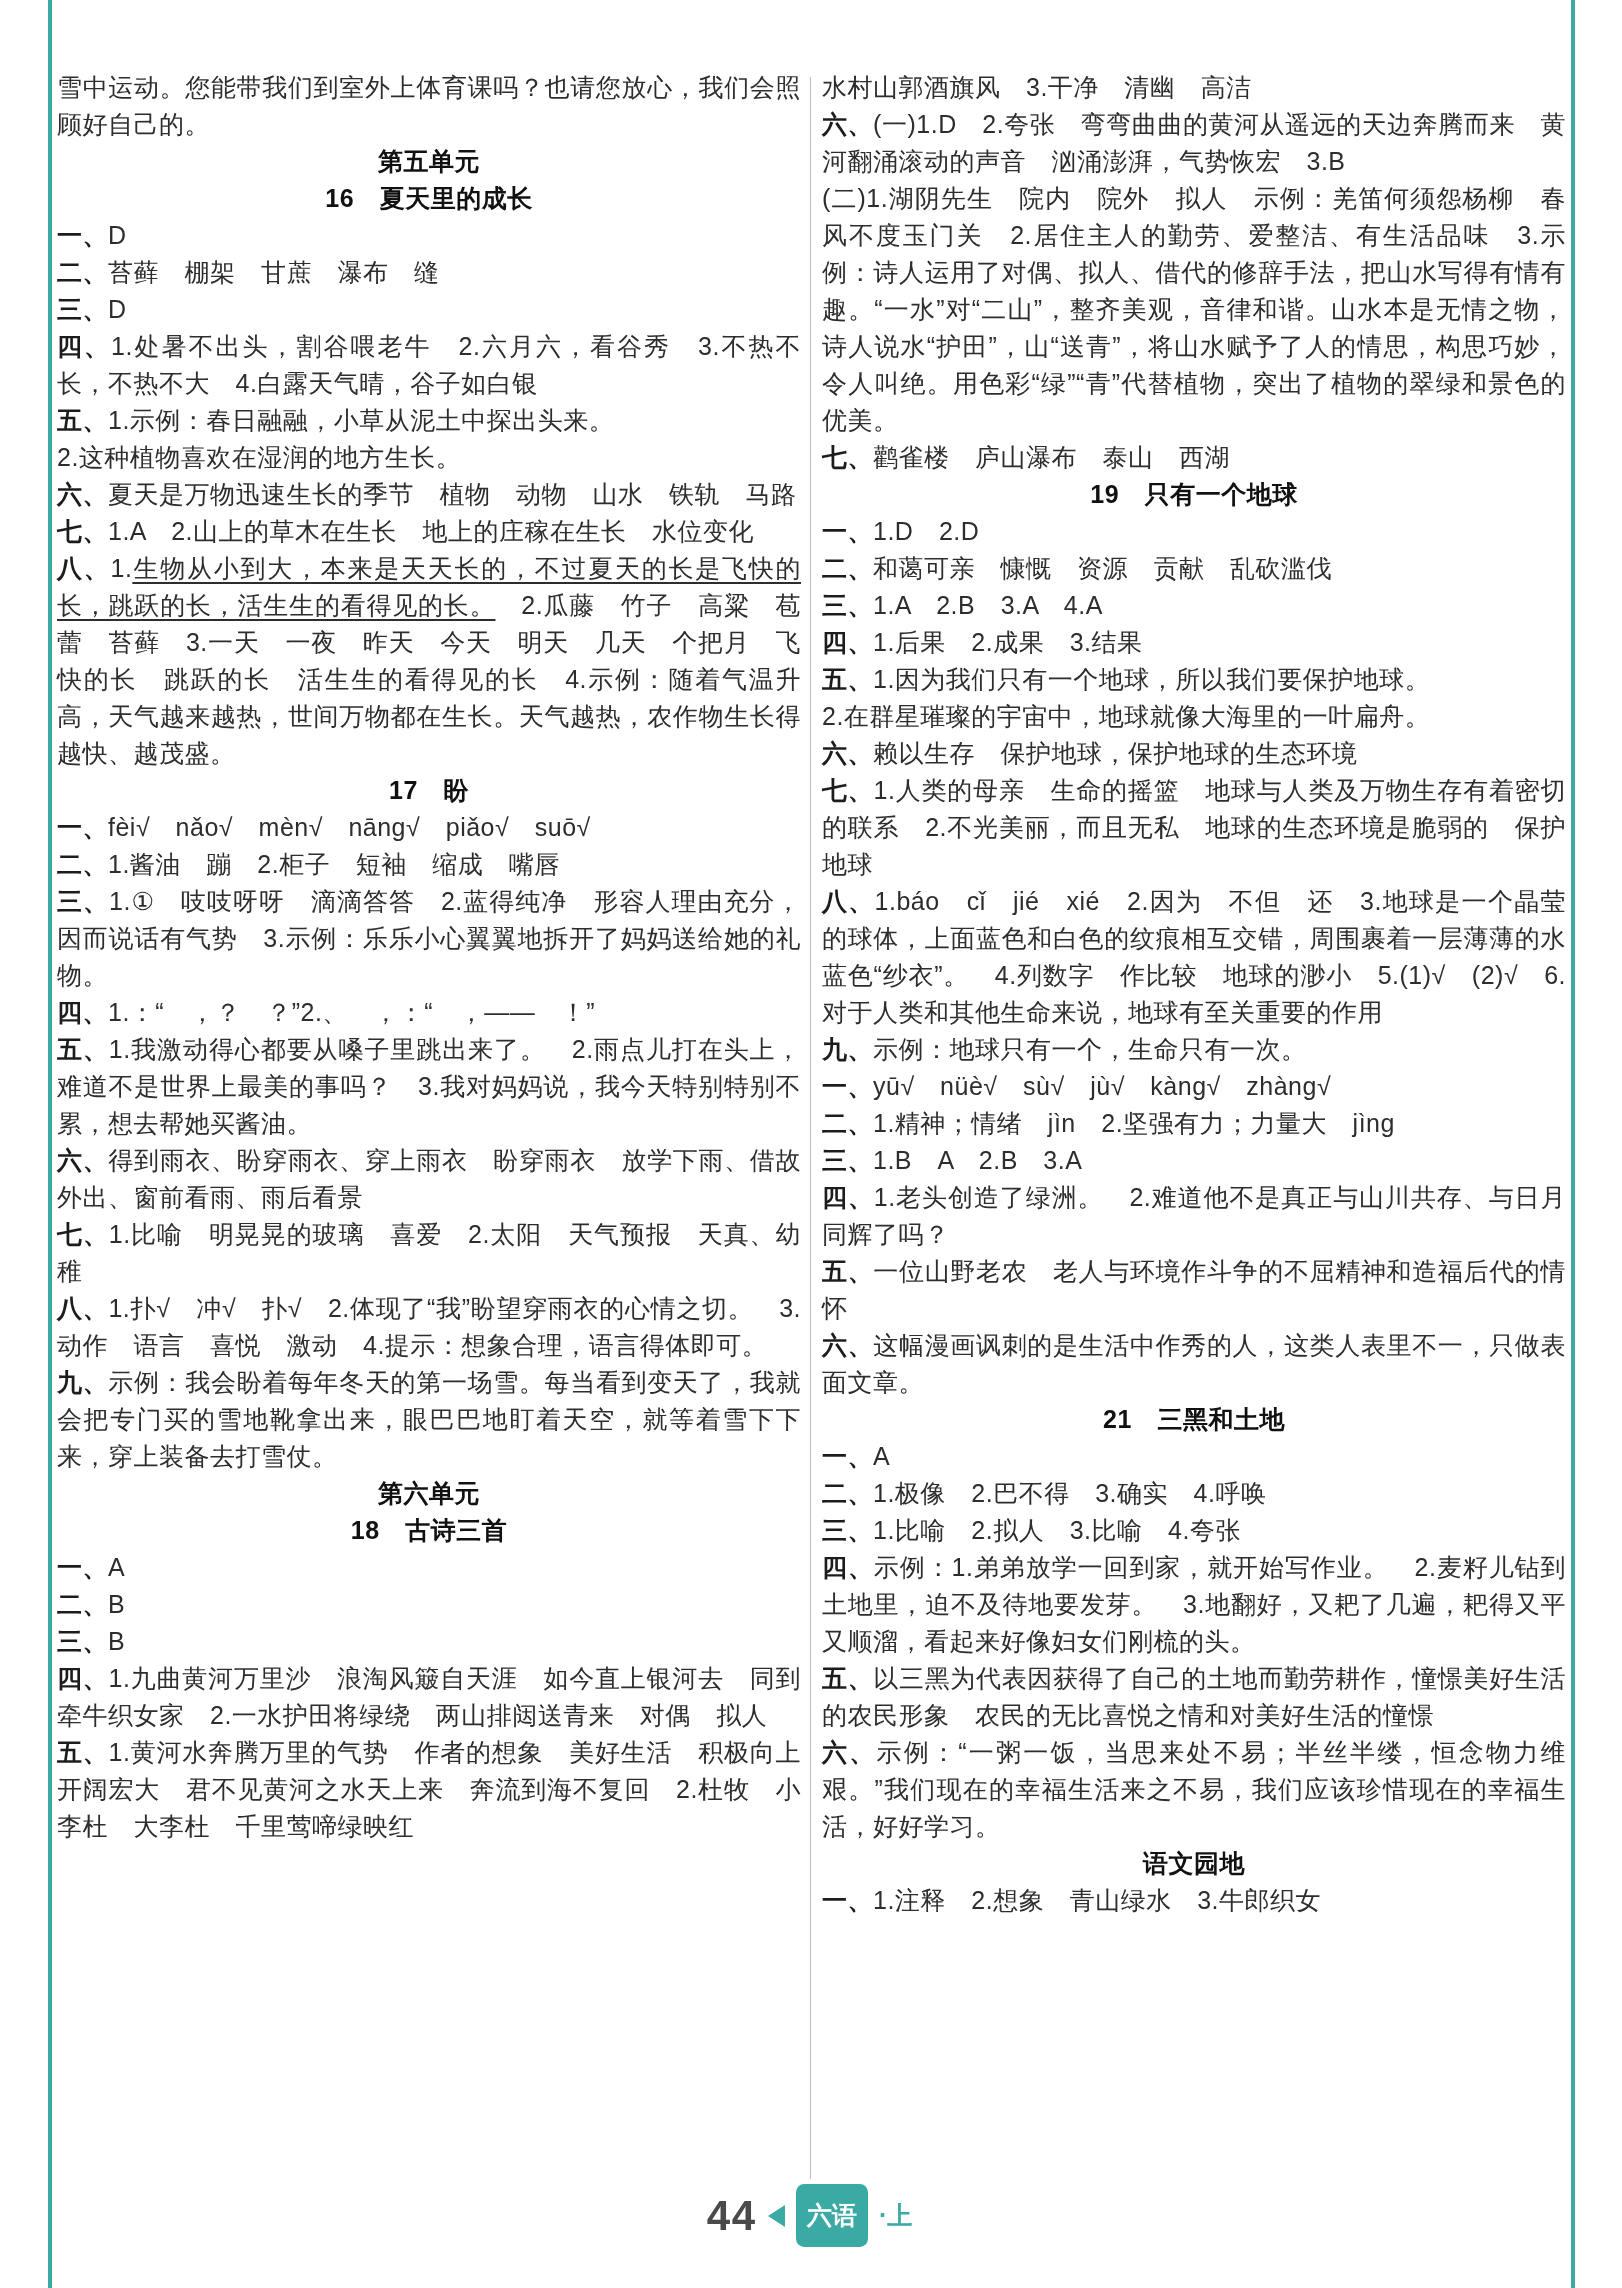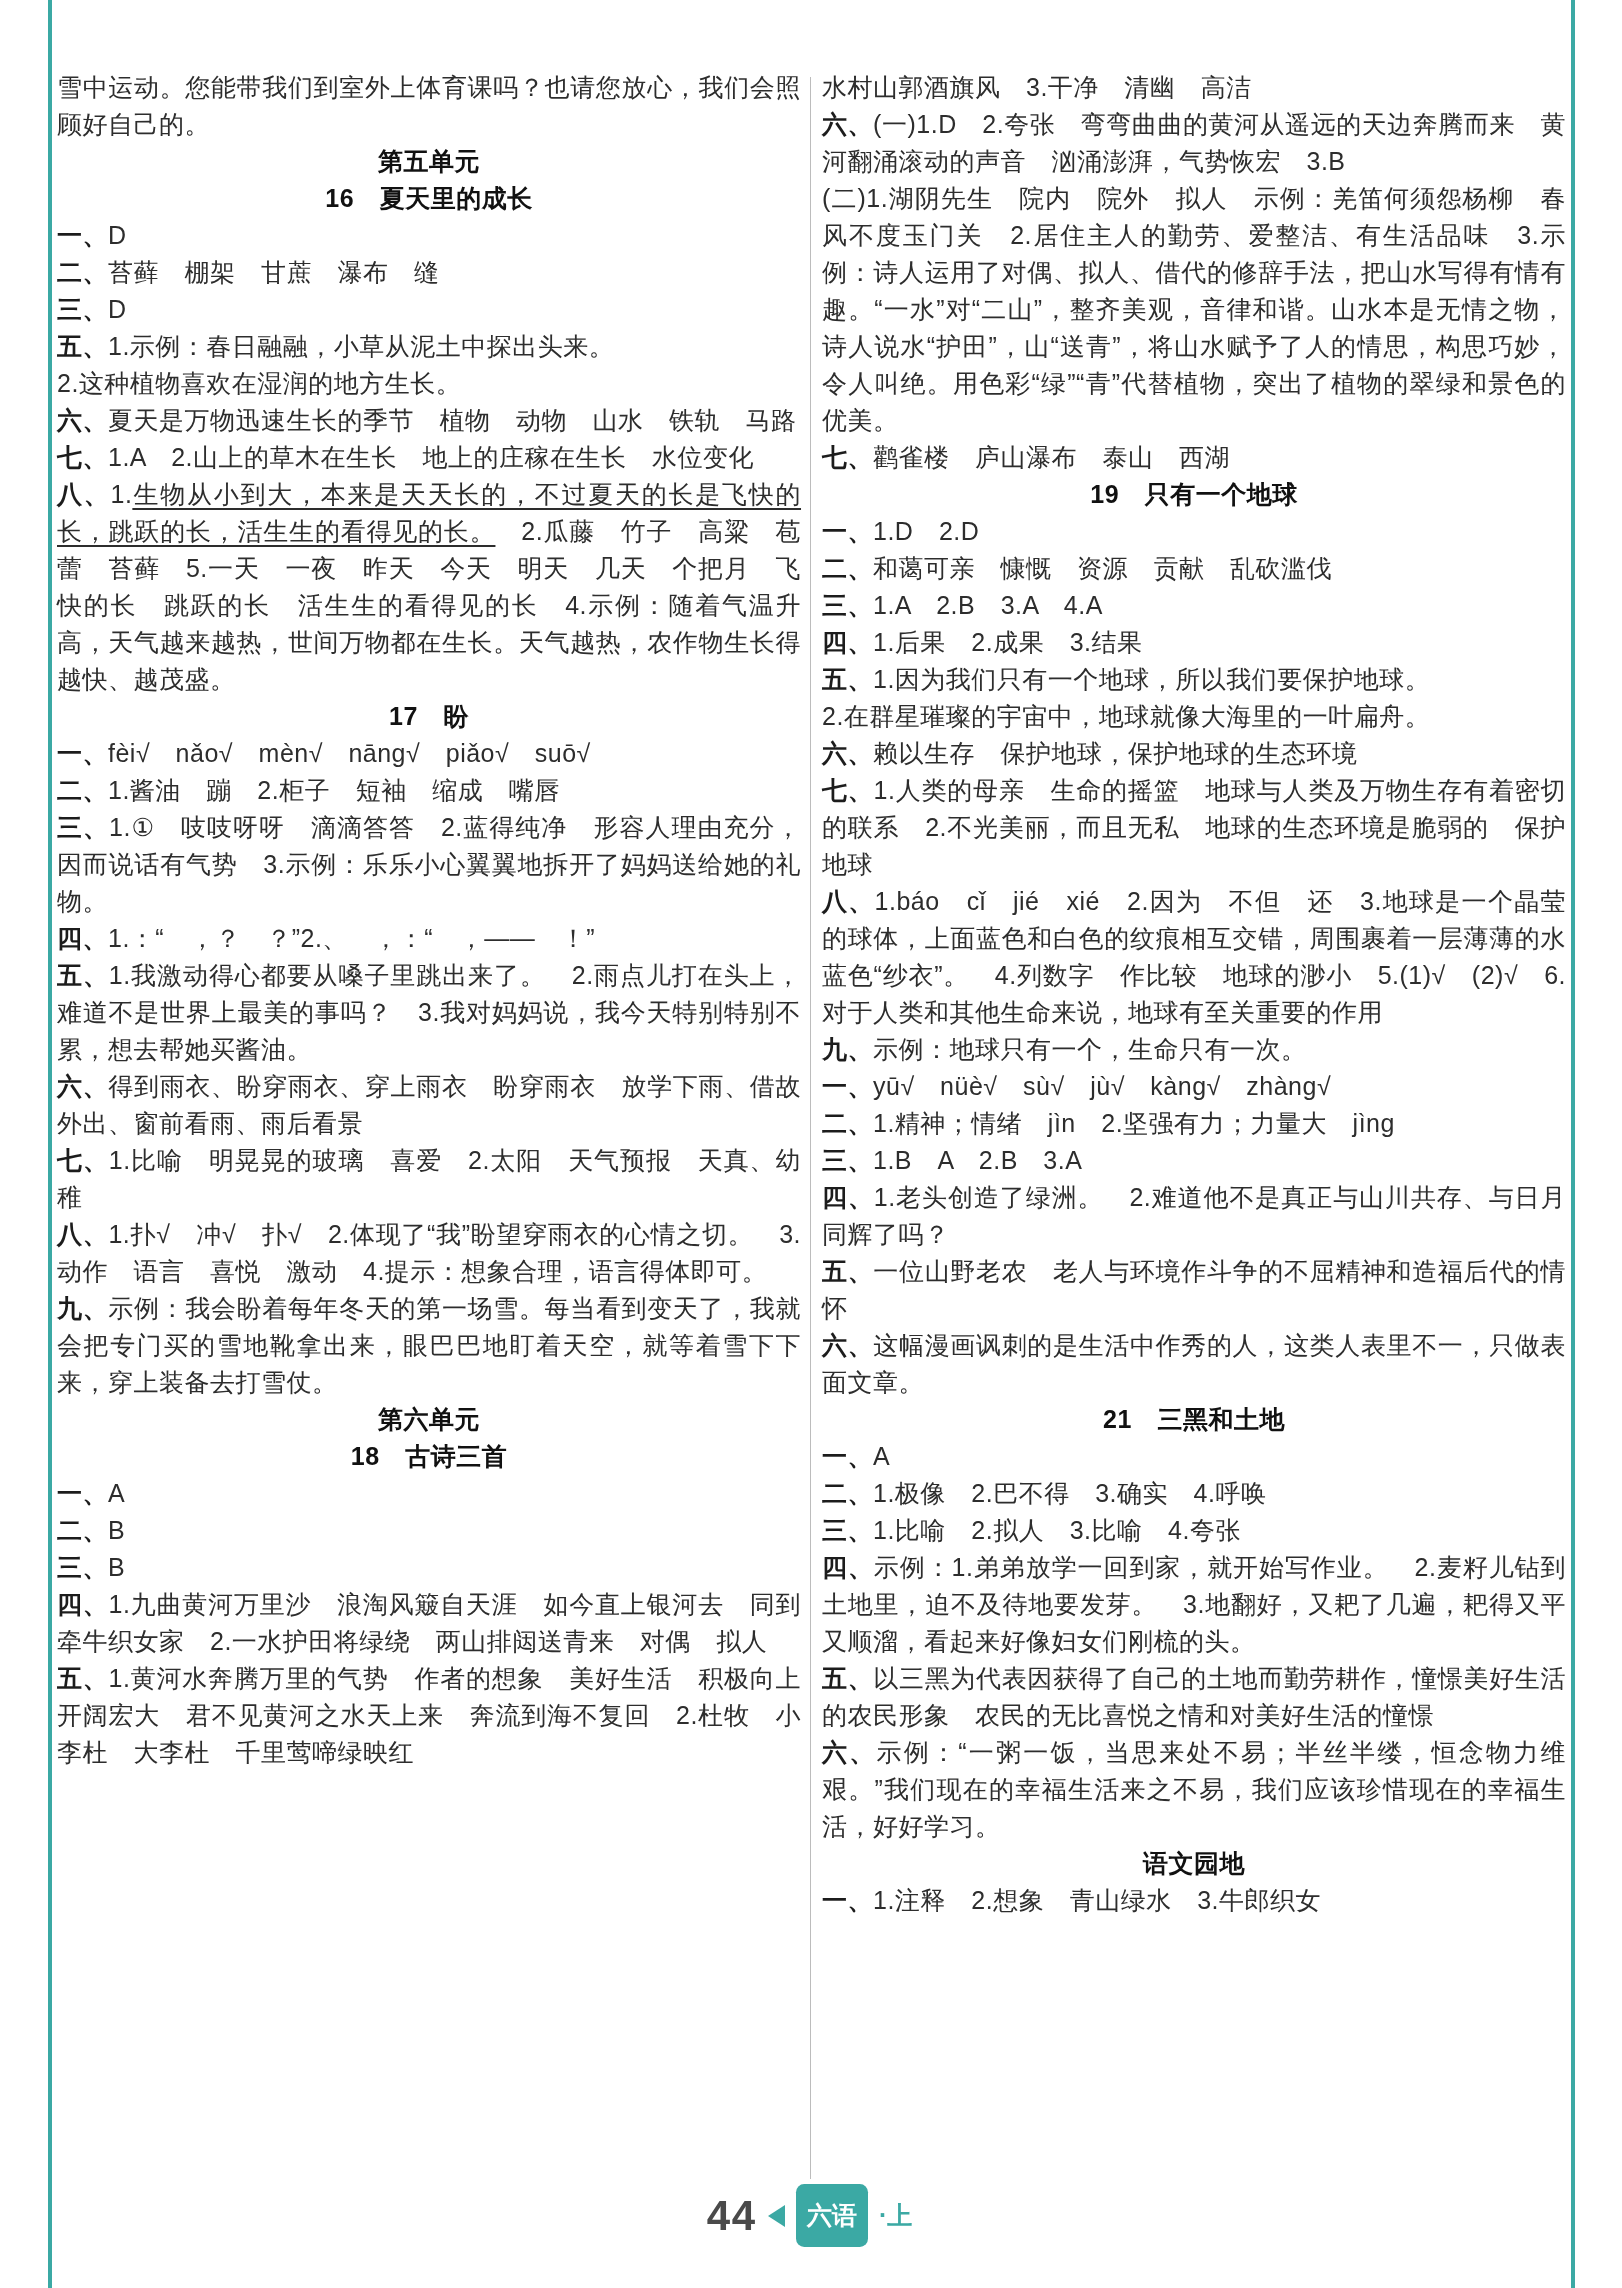--- a/index.html
+++ b/index.html
@@ -67,25 +67,26 @@
   <div class="edge edge-right"></div>
   <div class="col-divider"></div>
 
   <div class="column column-left" id="col-left">
       <div class="para">雪中运动。您能带我们到室外上体育课吗？也请您放心，我们会照顾好自己的。</div>
       <div class="h-unit">第五单元</div>
       <div class="h-lesson">16　夏天里的成长</div>
       <div class="para"><span class="marker">一、</span>D</div>
       <div class="para"><span class="marker">二、</span>苔藓　棚架　甘蔗　瀑布　缝</div>
       <div class="para"><span class="marker">三、</span>D</div>
+      <div class="para"><span class="marker">四、</span>1.处暑不出头，割谷喂老牛　2.六月六，看谷秀　3.不热不长，不热不大　4.白露天气晴，谷子如白银</div>
       <div class="para"><span class="marker">五、</span>1.示例：春日融融，小草从泥土中探出头来。</div>
       <div class="para">2.这种植物喜欢在湿润的地方生长。</div>
       <div class="para"><span class="marker">六、</span>夏天是万物迅速生长的季节　植物　动物　山水　铁轨　马路</div>
       <div class="para"><span class="marker">七、</span>1.A　2.山上的草木在生长　地上的庄稼在生长　水位变化</div>
-      <div class="para"><span class="marker">八、</span><span>1.</span><span class="underline">生物从小到大，本来是天天长的，不过夏天的长是飞快的长，跳跃的长，活生生的看得见的长。</span><span>　2.瓜藤　竹子　高粱　苞蕾　苔藓　5.一天　一夜　昨天　今天　明天　几天　个把月　飞快的长　跳跃的长　活生生的看得见的长　4.示例：随着气温升高，天气越来越热，世间万物都在生长。天气越热，农作物生长得越快、越茂盛。</span></div>
+      <div class="para"><span class="marker">八、</span><span>1.</span><span class="underline">生物从小到大，本来是天天长的，不过夏天的长是飞快的长，跳跃的长，活生生的看得见的长。</span><span>　2.瓜藤　竹子　高粱　苞蕾　苔藓　3.一天　一夜　昨天　今天　明天　几天　个把月　飞快的长　跳跃的长　活生生的看得见的长　4.示例：随着气温升高，天气越来越热，世间万物都在生长。天气越热，农作物生长得越快、越茂盛。</span></div>
       <div class="h-lesson">17　盼</div>
       <div class="para"><span class="marker">一、</span>fèi√　nǎo√　mèn√　nāng√　piǎo√　suō√</div>
       <div class="para"><span class="marker">二、</span>1.酱油　蹦　2.柜子　短袖　缩成　嘴唇</div>
       <div class="para"><span class="marker">三、</span>1.①　吱吱呀呀　滴滴答答　2.蓝得纯净　形容人理由充分，因而说话有气势　3.示例：乐乐小心翼翼地拆开了妈妈送给她的礼物。</div>
       <div class="para"><span class="marker">四、</span>1.：“　，？　？”2.、　，：“　，——　！”</div>
       <div class="para"><span class="marker">五、</span>1.我激动得心都要从嗓子里跳出来了。　2.雨点儿打在头上，难道不是世界上最美的事吗？　3.我对妈妈说，我今天特别特别不累，想去帮她买酱油。</div>
       <div class="para"><span class="marker">六、</span>得到雨衣、盼穿雨衣、穿上雨衣　盼穿雨衣　放学下雨、借故外出、窗前看雨、雨后看景</div>
       <div class="para"><span class="marker">七、</span>1.比喻　明晃晃的玻璃　喜爱　2.太阳　天气预报　天真、幼稚</div>
       <div class="para"><span class="marker">八、</span>1.扑√　冲√　扑√　2.体现了“我”盼望穿雨衣的心情之切。　3.动作　语言　喜悦　激动　4.提示：想象合理，语言得体即可。</div>
       <div class="para"><span class="marker">九、</span>示例：我会盼着每年冬天的第一场雪。每当看到变天了，我就会把专门买的雪地靴拿出来，眼巴巴地盯着天空，就等着雪下下来，穿上装备去打雪仗。</div>

